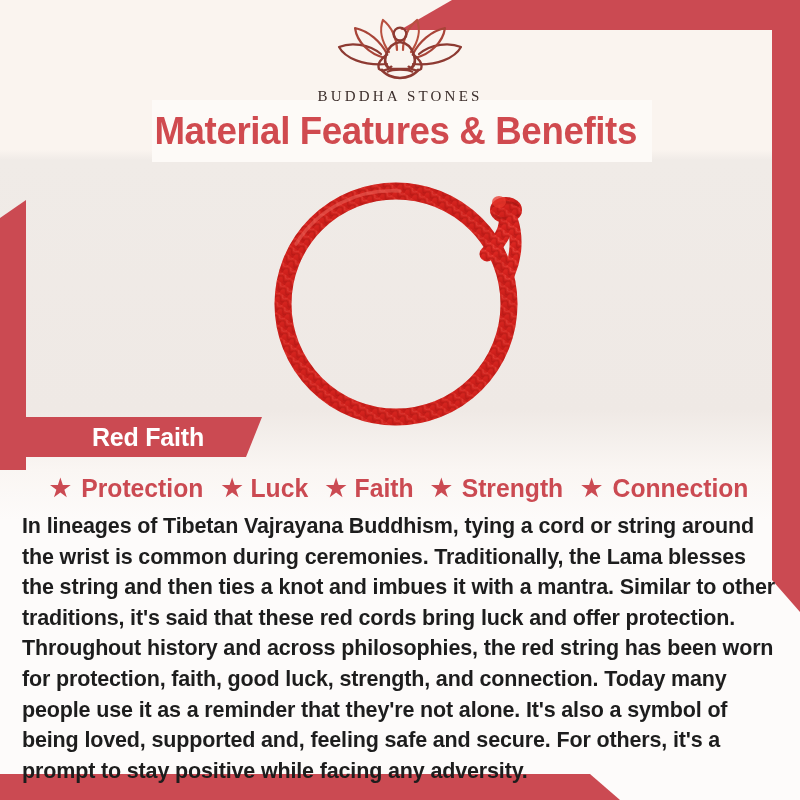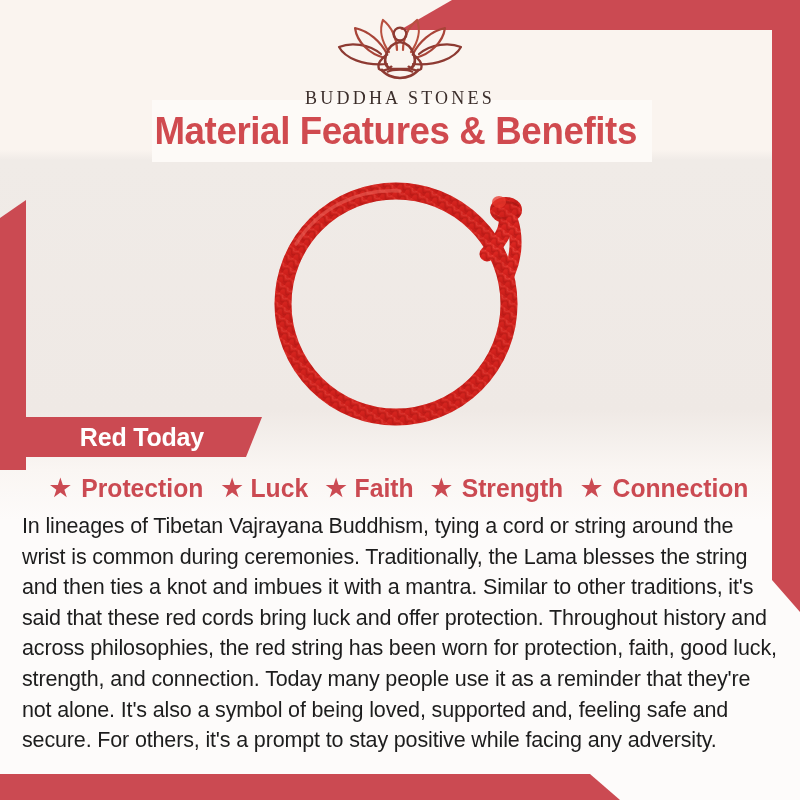--- a/index.html
+++ b/index.html
@@ -43,21 +43,21 @@
   
   #logo-block{
     position:absolute;top:14px;left:0;width:800px;
     display:flex;flex-direction:column;align-items:center;
     z-index:4;
   }
   #logo-mark{width:150px;height:72px;display:block;}
   #logo-word{
     margin-top:2px;
     font-family:"Liberation Serif", serif;
-    font-size:18px;letter-spacing:3.2px;color:#3b2d2a;
+    font-size:15px;letter-spacing:3.2px;color:#3b2d2a;
     font-weight:400;
   }
 
   
   #title-banner{
     position:absolute;top:100px;left:152px;width:500px;height:62px;
     background:#fdfaf7;
     display:flex;align-items:center;justify-content:flex-end;
     z-index:3;
   }
@@ -100,21 +100,21 @@
   .star{color:#cb4a52;font-size:27px;line-height:1;}
   .benefit-label{
     font-family:"Liberation Sans Narrow","Liberation Sans",sans-serif;
     font-weight:bold;font-size:26px;color:#cb4a52;
     white-space:nowrap;transform:scaleX(0.95);
   }
 
   
   #body-copy{
     position:absolute;top:511px;left:22px;width:756px;
-    font-weight:normal;font-size:21.5px;line-height:30.6px;
+    font-weight:bold;font-size:21.5px;line-height:30.6px;
     color:#1d1d1d;z-index:6;
     letter-spacing:-0.15px;
   }
 </style>
 </head>
 <body>
 
 <div id="page">
 
   <div class="deco" id="deco-top"></div>
@@ -186,21 +186,21 @@
         <path d="M243 44 Q256 36 269 44" stroke="#9d1411" stroke-width="2.3" fill="none" opacity="0.6"></path>
         <path d="M243 53 Q256 60 269 53" stroke="#9d1411" stroke-width="2.3" fill="none" opacity="0.5"></path>
         <ellipse cx="249" cy="40" rx="7" ry="6" fill="#e8372c" opacity="0.75"></ellipse>
       </g>
 
       <path d="M262 58 C268 76 266 96 259 112" fill="none" stroke="url(#braid)" stroke-width="12" stroke-linecap="round"></path>
     </svg>
   </div>
 
   <div id="label-banner">
-    <span id="label-text">Red Today</span>
+    <span id="label-text">Red Faith</span>
   </div>
 
   <div id="benefits">
     <div class="benefit">
       <span class="star">★</span>
       <span class="benefit-label">Protection</span>
     </div>
     <div class="benefit">
       <span class="star">★</span>
       <span class="benefit-label">Luck</span>

